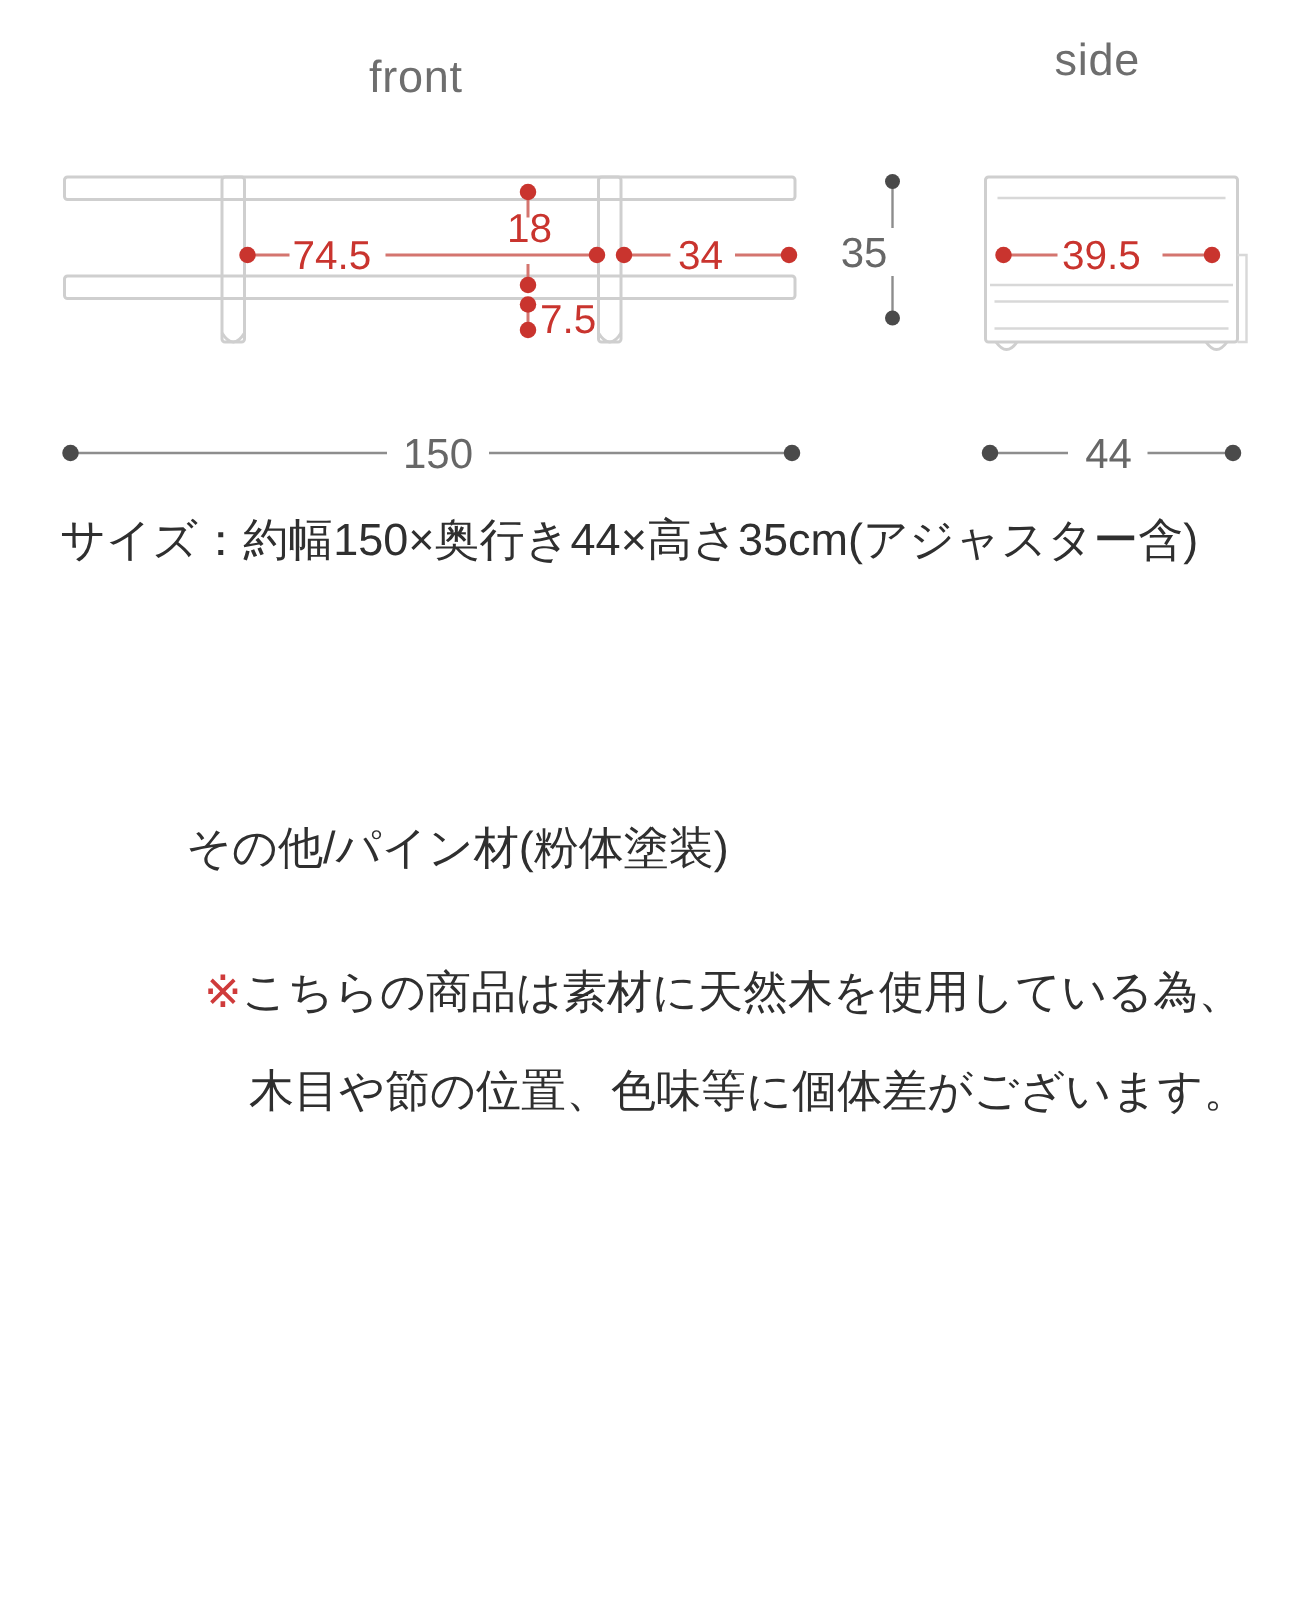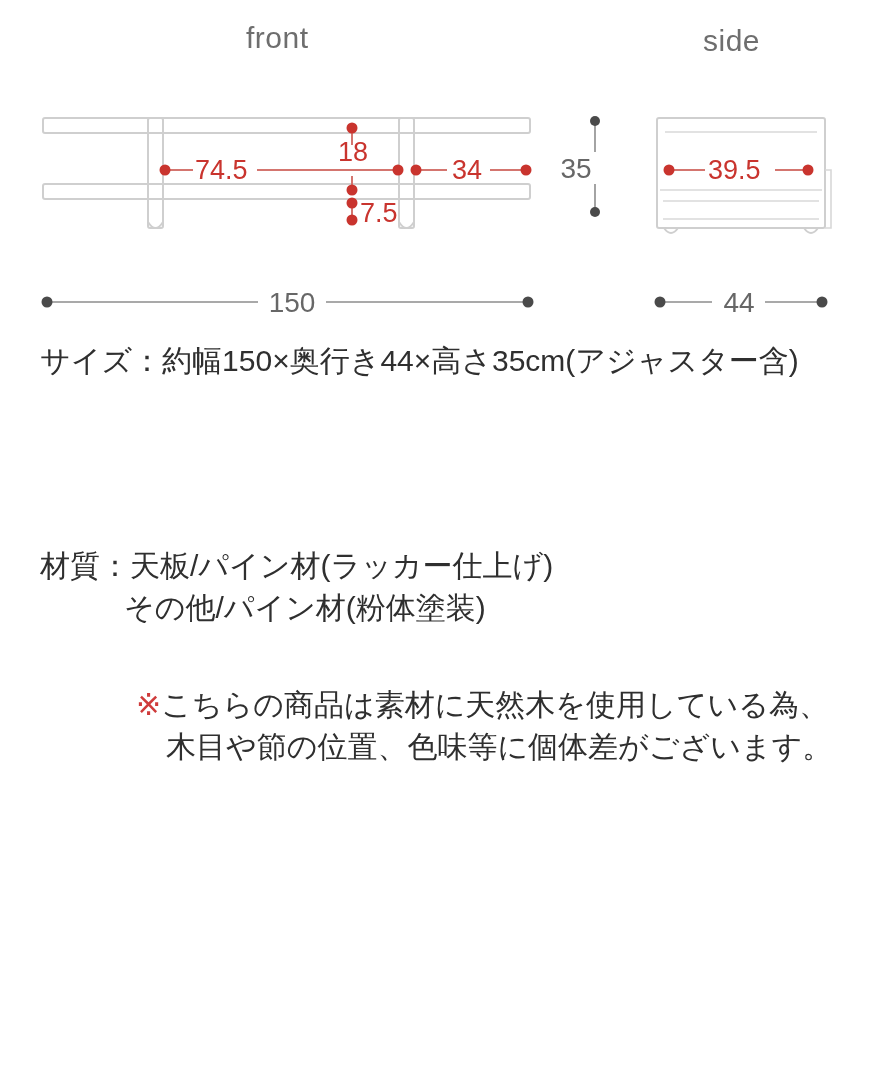--- a/index.html
+++ b/index.html
@@ -32,21 +32,21 @@
 
   .view-label {
     position: absolute;
     font-size: 30px;
     letter-spacing: 0.5px;
     color: #6e6e6e;
     font-family: "Liberation Sans", "DejaVu Sans", sans-serif;
     font-weight: 300;
     white-space: nowrap;
   }
-  #label-front { left: 246px; top: 21px; }
+  #label-front { left: 246px; top: 35px; }
   #label-side  { left: 703px; top: 24px; }
 
   
   #spec-list {
     position: absolute;
     left: 0;
     top: 340px;
     width: 733px;
     padding: 0;
     margin: 0;
@@ -54,21 +54,21 @@
   .spec-row {
     font-size: 30px;
     line-height: 1.42;
     color: #2f2f2f;
     white-space: nowrap;
     font-family: "Liberation Sans", "DejaVu Sans", sans-serif;
     font-weight: 400;
   }
   .spec-row.indent-1 { padding-left: 84px; }
   .spec-row.indent-2 { padding-left: 96px; }
-  .spec-row.indent-3 { padding-left: 126px; }
+  .spec-row.indent-3 { padding-left: 126px; margin-top: 23px; }
 
   .spec-block { margin-left: 40px; }
 
   .mark-asterisk { color: #cf3b3b; }
 
   
   .gap-lg { height: 54px; }
 </style>
 </head>
 <body>
@@ -198,21 +198,20 @@
 
   <div class="gap-lg"></div>
 
 
   <div class="gap-lg"></div>
 
 
   <div class="gap-lg"></div>
 
   <div class="spec-block">
-    <div class="spec-row">材質：天板/パイン材(ラッカー仕上げ)</div>
     <div class="spec-row indent-1">その他/パイン材(粉体塗装)</div>
   </div>
 
   <div class="gap-lg"></div>
 
   <div class="spec-block">
     <div class="spec-row indent-2"><span class="mark-asterisk">※</span><span>こちらの商品は素材に天然木を使用している為、</span></div>
     <div class="spec-row indent-3">木目や節の位置、色味等に個体差がございます。</div>
   </div>
 

